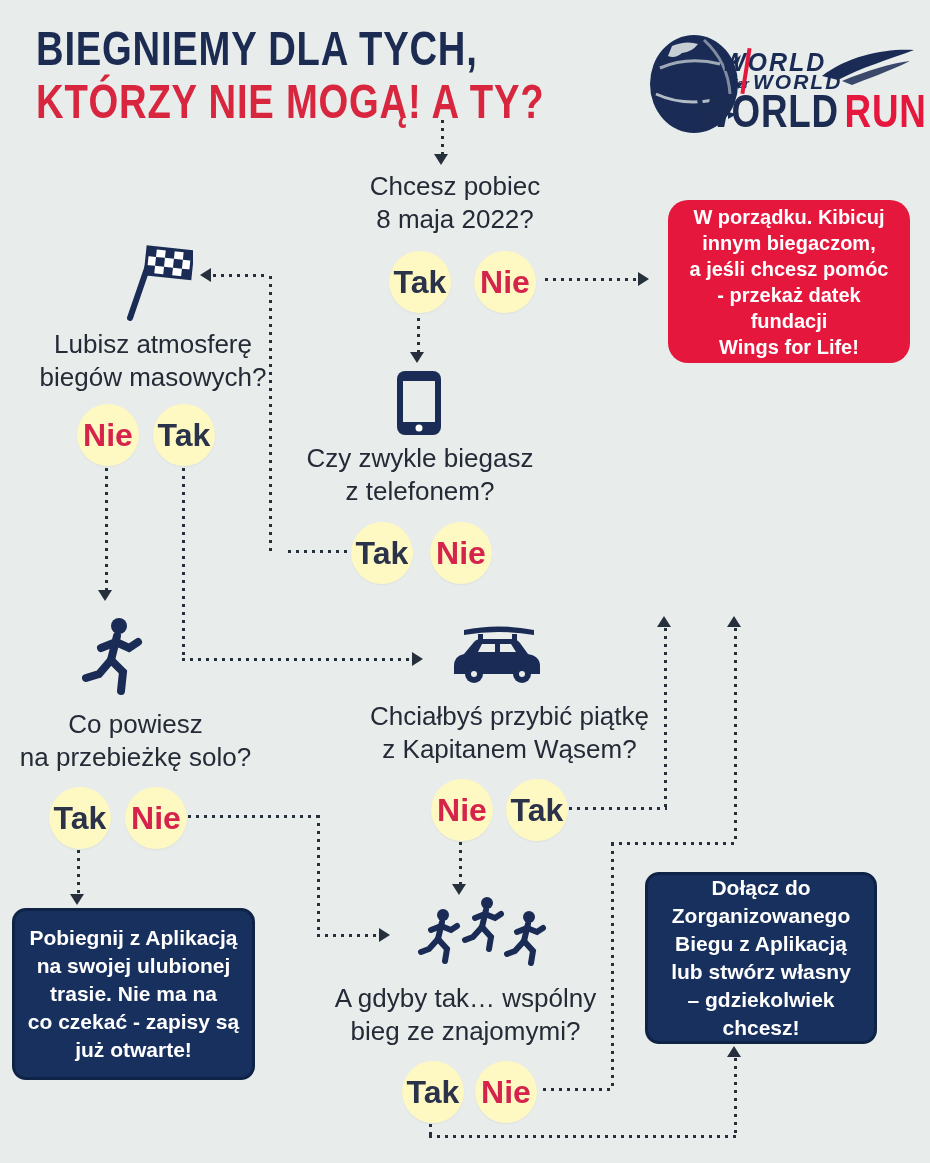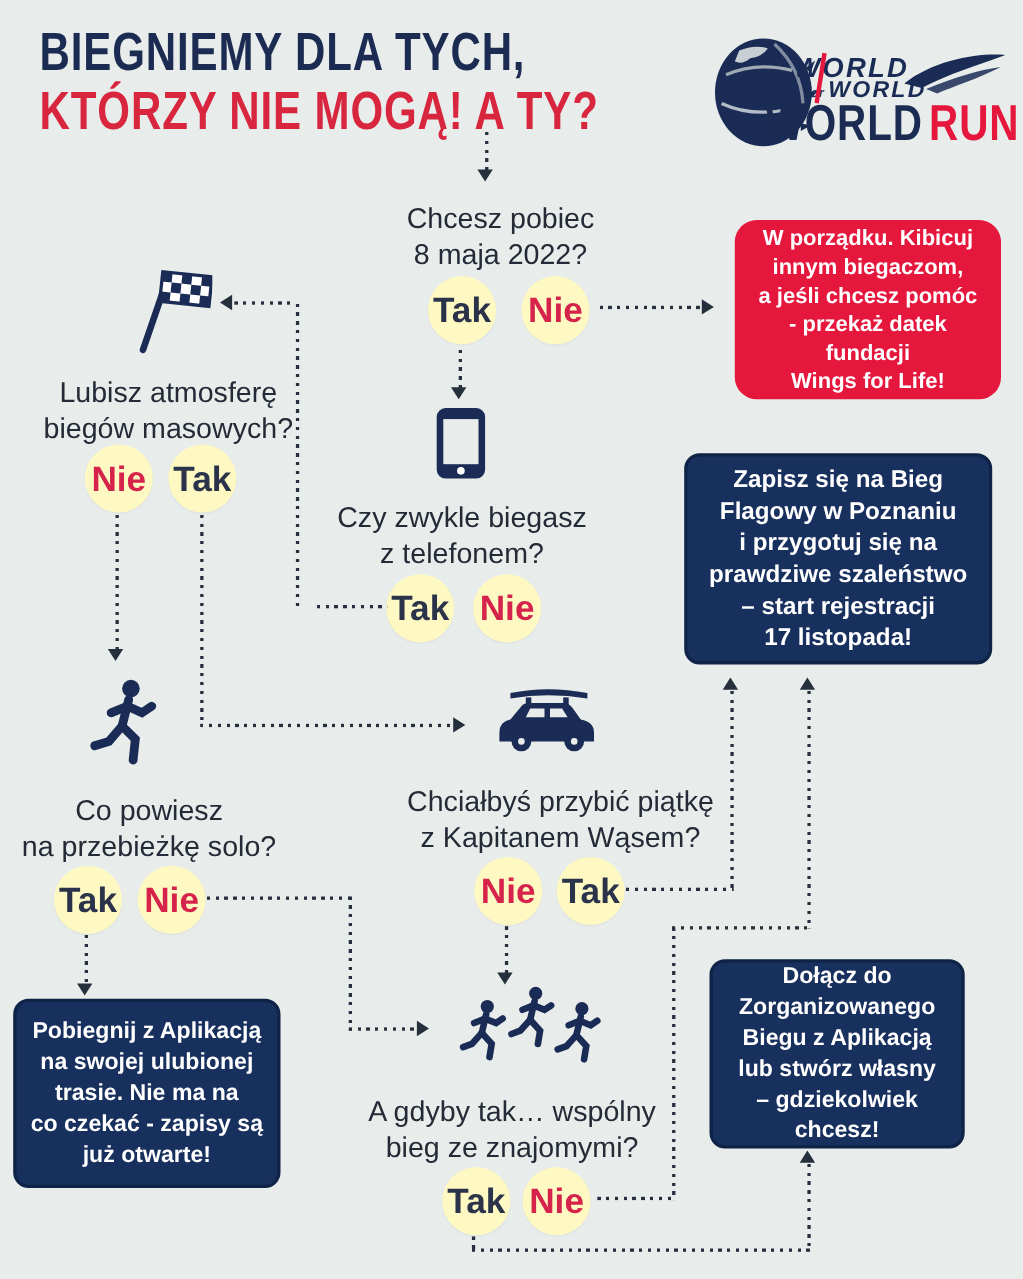--- a/index.html
+++ b/index.html
@@ -25,21 +25,21 @@
   .logo svg{position:absolute;}
   .lg-wings{position:absolute;left:76px;top:26px;font-size:25px;font-weight:bold;font-style:italic;color:var(--navy);letter-spacing:2px;}
   .lg-for{position:absolute;left:87px;top:55px;font-size:12px;font-weight:bold;font-style:italic;color:var(--navy);}
   .lg-life{position:absolute;left:107px;top:48px;font-size:21px;font-weight:bold;font-style:italic;color:var(--navy);letter-spacing:2px;}
   .lg-worldrun{position:absolute;left:50px;top:62px;font-size:46px;font-weight:bold;transform:scaleX(0.8);transform-origin:0 0;white-space:nowrap;letter-spacing:1px;}
   .lg-worldrun .w{color:#1b2b52;}
   .lg-worldrun .r{color:var(--red);margin-left:7px;}
   .accent{position:absolute;width:4px;background:var(--red);transform:rotate(9deg);}
 
   
-  .q{position:absolute;text-align:center;font-size:26px;color:var(--ink);white-space:pre-line;line-height:1.28;margin-top:12px;}
+  .q{position:absolute;text-align:center;font-size:26px;color:var(--ink);white-space:pre-line;line-height:1.28;}
 
   
   .ans{position:absolute;width:62px;height:62px;border-radius:50%;background:#fef9c3;display:flex;align-items:center;justify-content:center;font-size:32px;font-weight:bold;box-shadow:0 1px 2px rgba(0,0,0,0.05);cursor:pointer;}
   .ans.yes{color:#2a3349;}
   .ans.no{color:var(--no);}
 
   
   .box{position:absolute;color:#fff;font-weight:bold;text-align:center;white-space:pre-line;display:flex;align-items:center;justify-content:center;padding:10px;}
   .box.red{background:var(--red);border-radius:20px;font-size:20px;line-height:1.3;}
   .box.navy{background:var(--navy-box);border:3px solid #0f2347;border-radius:14px;}
@@ -116,26 +116,20 @@
   <div class="ans yes" style="left:506px;top:779px;">Tak</div>
 
   <div class="ans yes" style="left:402px;top:1061px;">Tak</div>
   <div class="ans no" style="left:475px;top:1061px;">Nie</div>
 
   <div class="box red" style="left:668px;top:200px;width:242px;height:163px;border-radius:20px;">W porządku. Kibicuj
 innym biegaczom,
 a jeśli chcesz pomóc
 - przekaż datek fundacji
 Wings for Life!</div>
-  <div class="box navy" style="left:622px;top:412px;width:280px;height:192px;font-size:22px;line-height:1.3;">Zapisz się na Bieg
-Flagowy w Poznaniu
-i przygotuj się na
-prawdziwe szaleństwo
-– start rejestracji
-17 listopada!</div>
   <div class="box navy" style="left:12px;top:908px;width:243px;height:172px;font-size:21px;line-height:1.33;">Pobiegnij z Aplikacją
 na swojej ulubionej
 trasie. Nie ma na
 co czekać - zapisy są
 już otwarte!</div>
   <div class="box navy" style="left:645px;top:872px;width:232px;height:172px;font-size:21px;line-height:1.33;">Dołącz do
 Zorganizowanego
 Biegu z Aplikacją
 lub stwórz własny
 – gdziekolwiek chcesz!</div>

